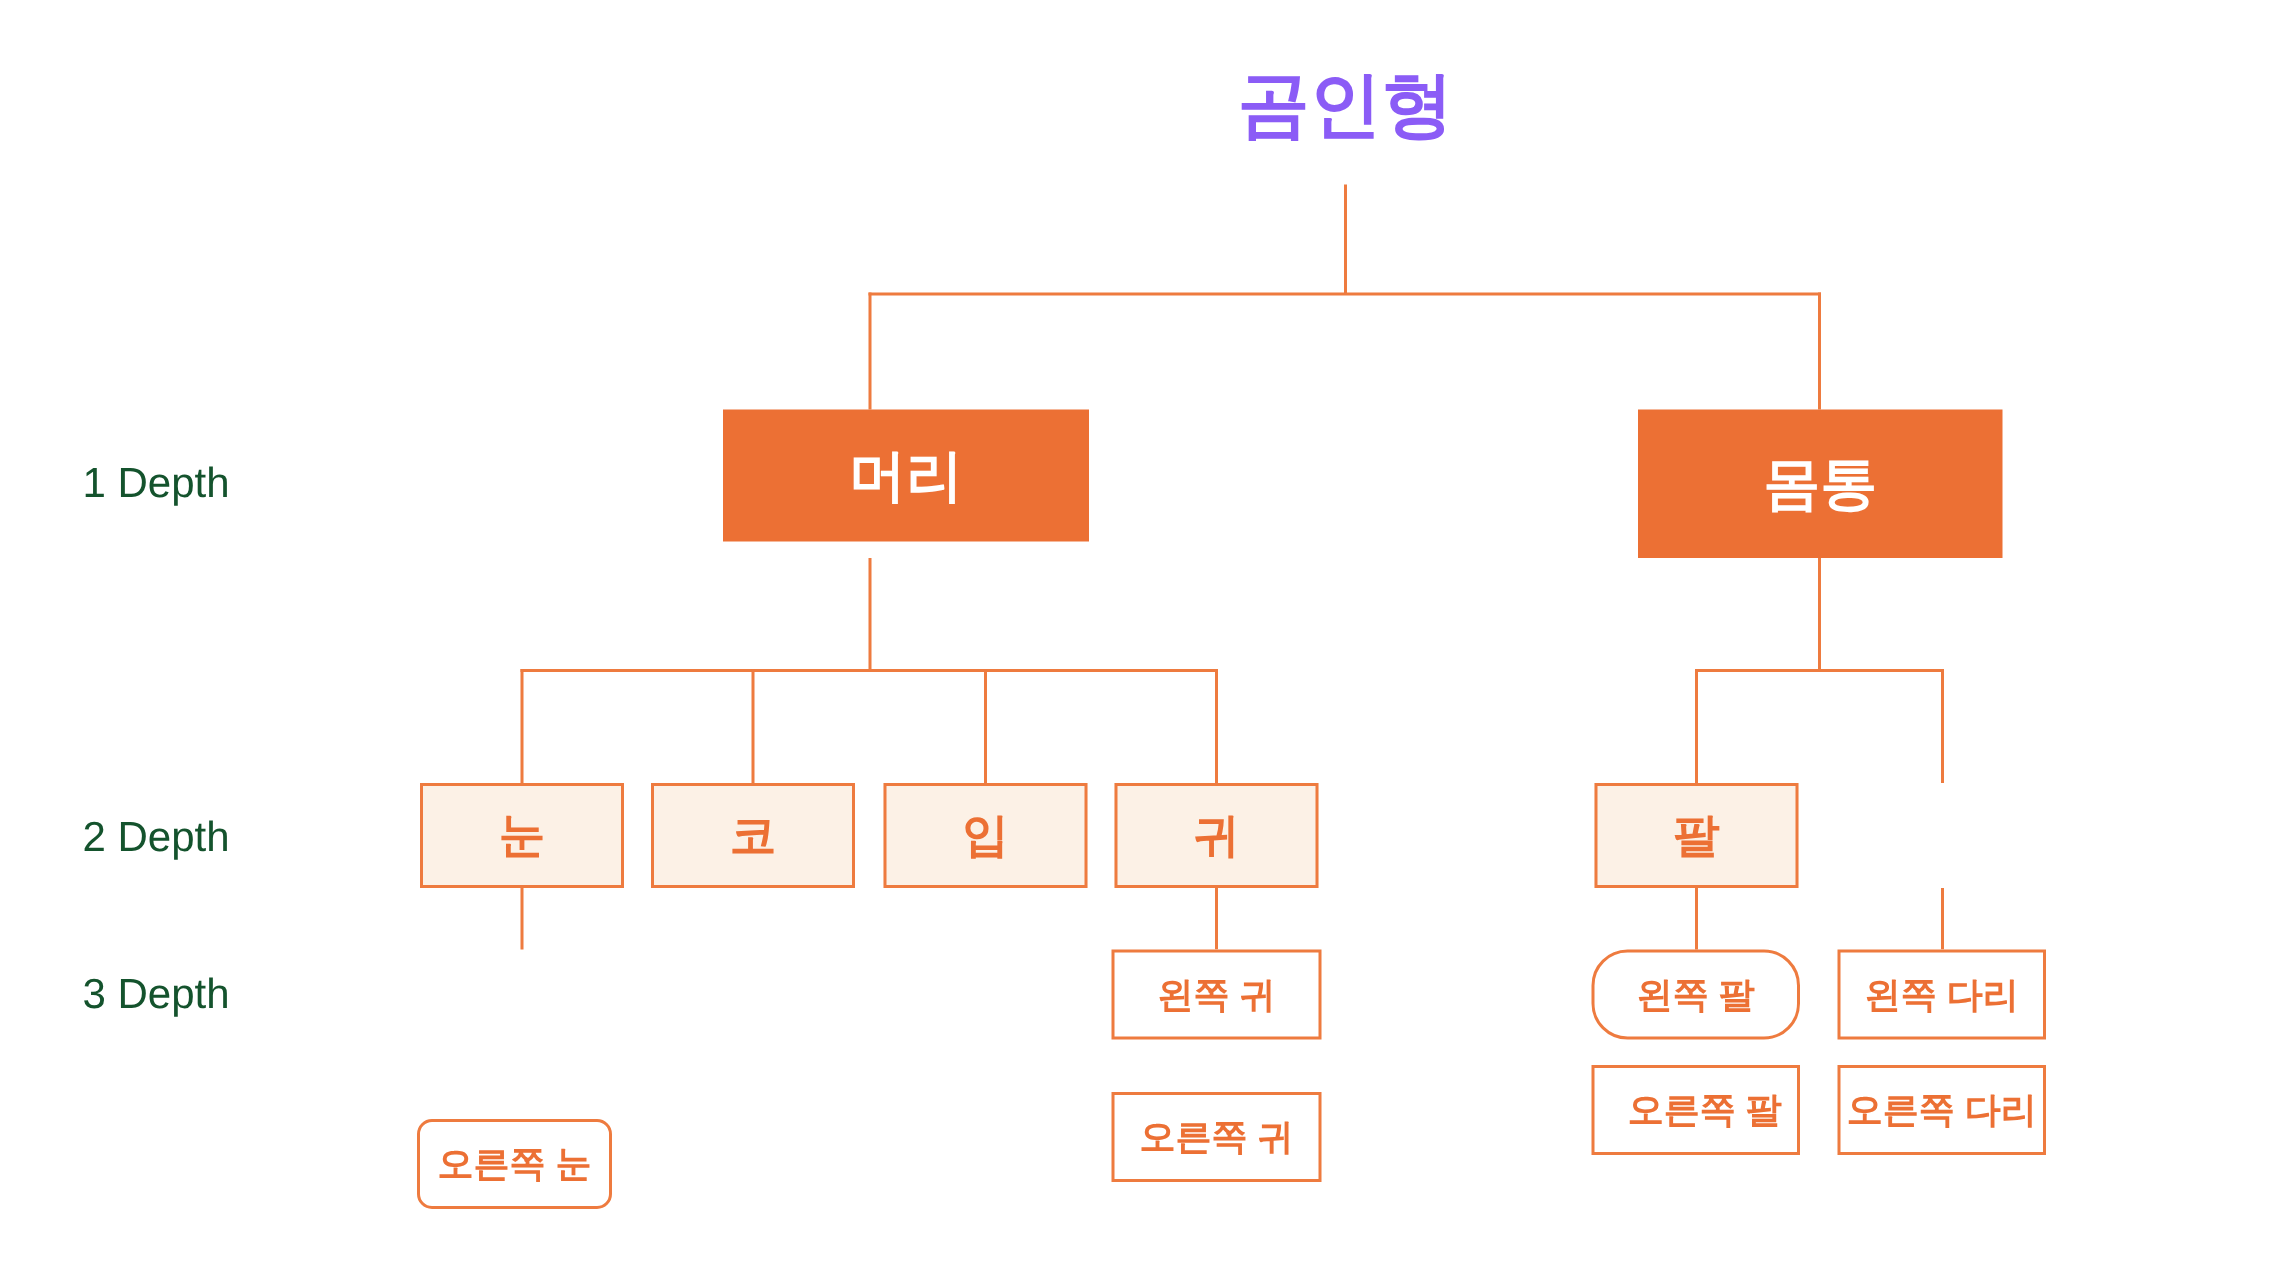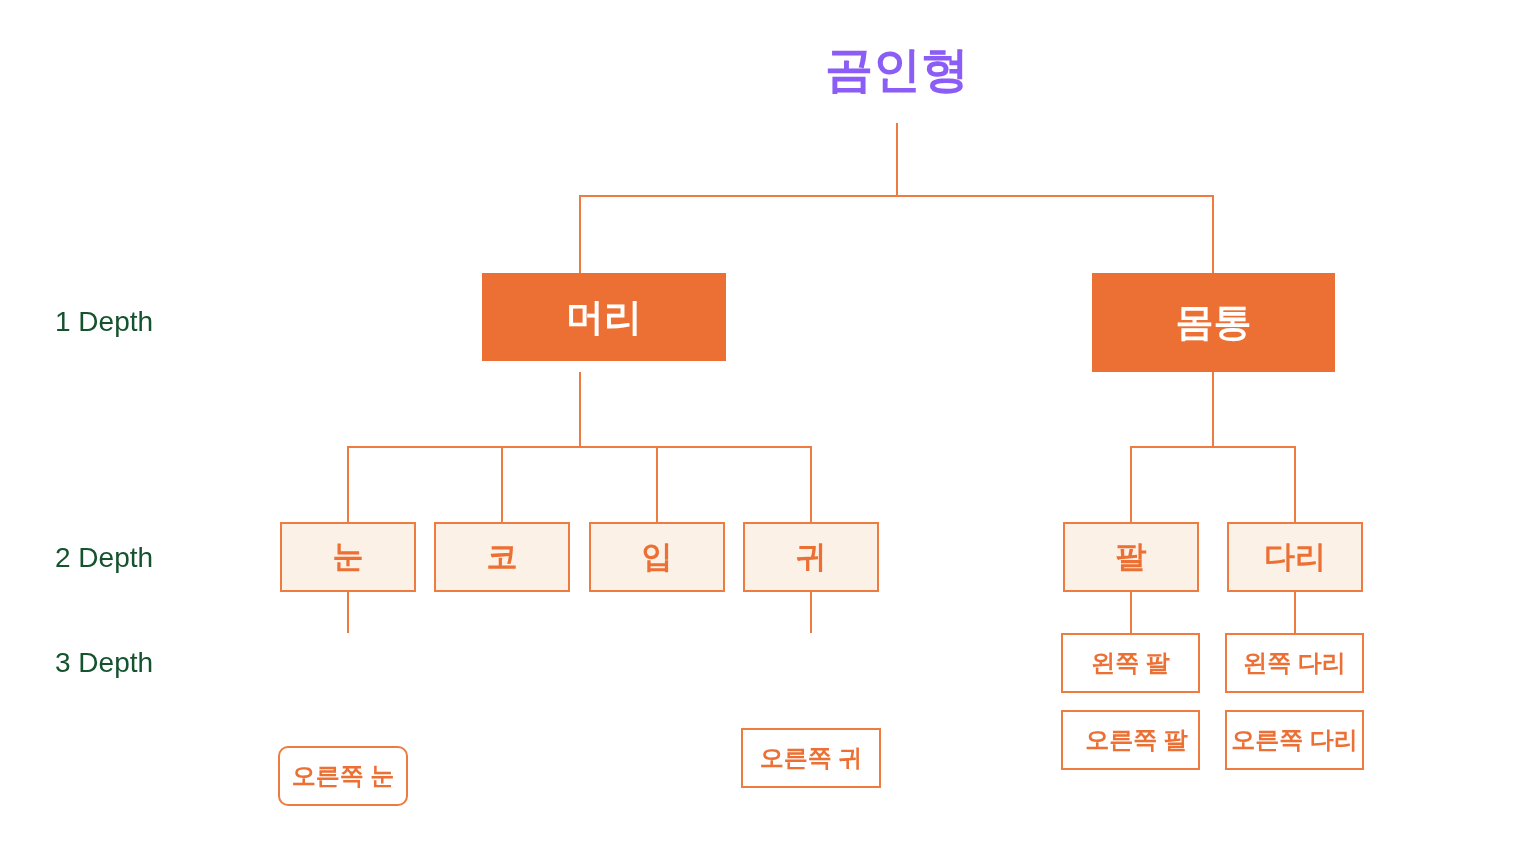--- a/index.html
+++ b/index.html
@@ -102,22 +102,22 @@
   <div class="line v" style="left:1294px;top:592px;height:41px;"></div>
 
   <div class="node l1" style="left:458px;top:273px;width:244px;height:88px;margin-left:24px;">머리</div>
   <div class="node l1" style="left:1092px;top:273px;width:243px;height:99px;">몸통</div>
 
   <div class="node l2" style="left:280px;top:522px;width:136px;height:70px;">눈</div>
   <div class="node l2" style="left:434px;top:522px;width:136px;height:70px;">코</div>
   <div class="node l2" style="left:589px;top:522px;width:136px;height:70px;">입</div>
   <div class="node l2" style="left:743px;top:522px;width:136px;height:70px;">귀</div>
   <div class="node l2" style="left:1063px;top:522px;width:136px;height:70px;">팔</div>
-  <div class="node l2" style="left:1227px;top:522px;width:136px;height:70px;">다리</div>
 
   <div class="node l3" style="left:278px;top:746px;width:130px;height:60px;border-radius:10px;">오른쪽 눈</div>
+  <div class="node l3" style="left:741px;top:633px;width:140px;height:60px;">왼쪽 귀</div>
   <div class="node l3" style="left:741px;top:728px;width:140px;height:60px;">오른쪽 귀</div>
-  <div class="node l3" style="left:1061px;top:633px;width:139px;height:60px;">왼쪽 팔</div>
+  <div class="node l3" style="left:1061px;top:633px;width:139px;height:60px;border-radius:24px;">왼쪽 팔</div>
   <div class="node l3" style="left:1061px;top:710px;width:139px;height:60px;padding-left:12px;">오른쪽 팔</div>
   <div class="node l3" style="left:1225px;top:633px;width:139px;height:60px;">왼쪽 다리</div>
   <div class="node l3" style="left:1225px;top:710px;width:139px;height:60px;">오른쪽 다리</div>
 
 </div>
 
 </body></html>

